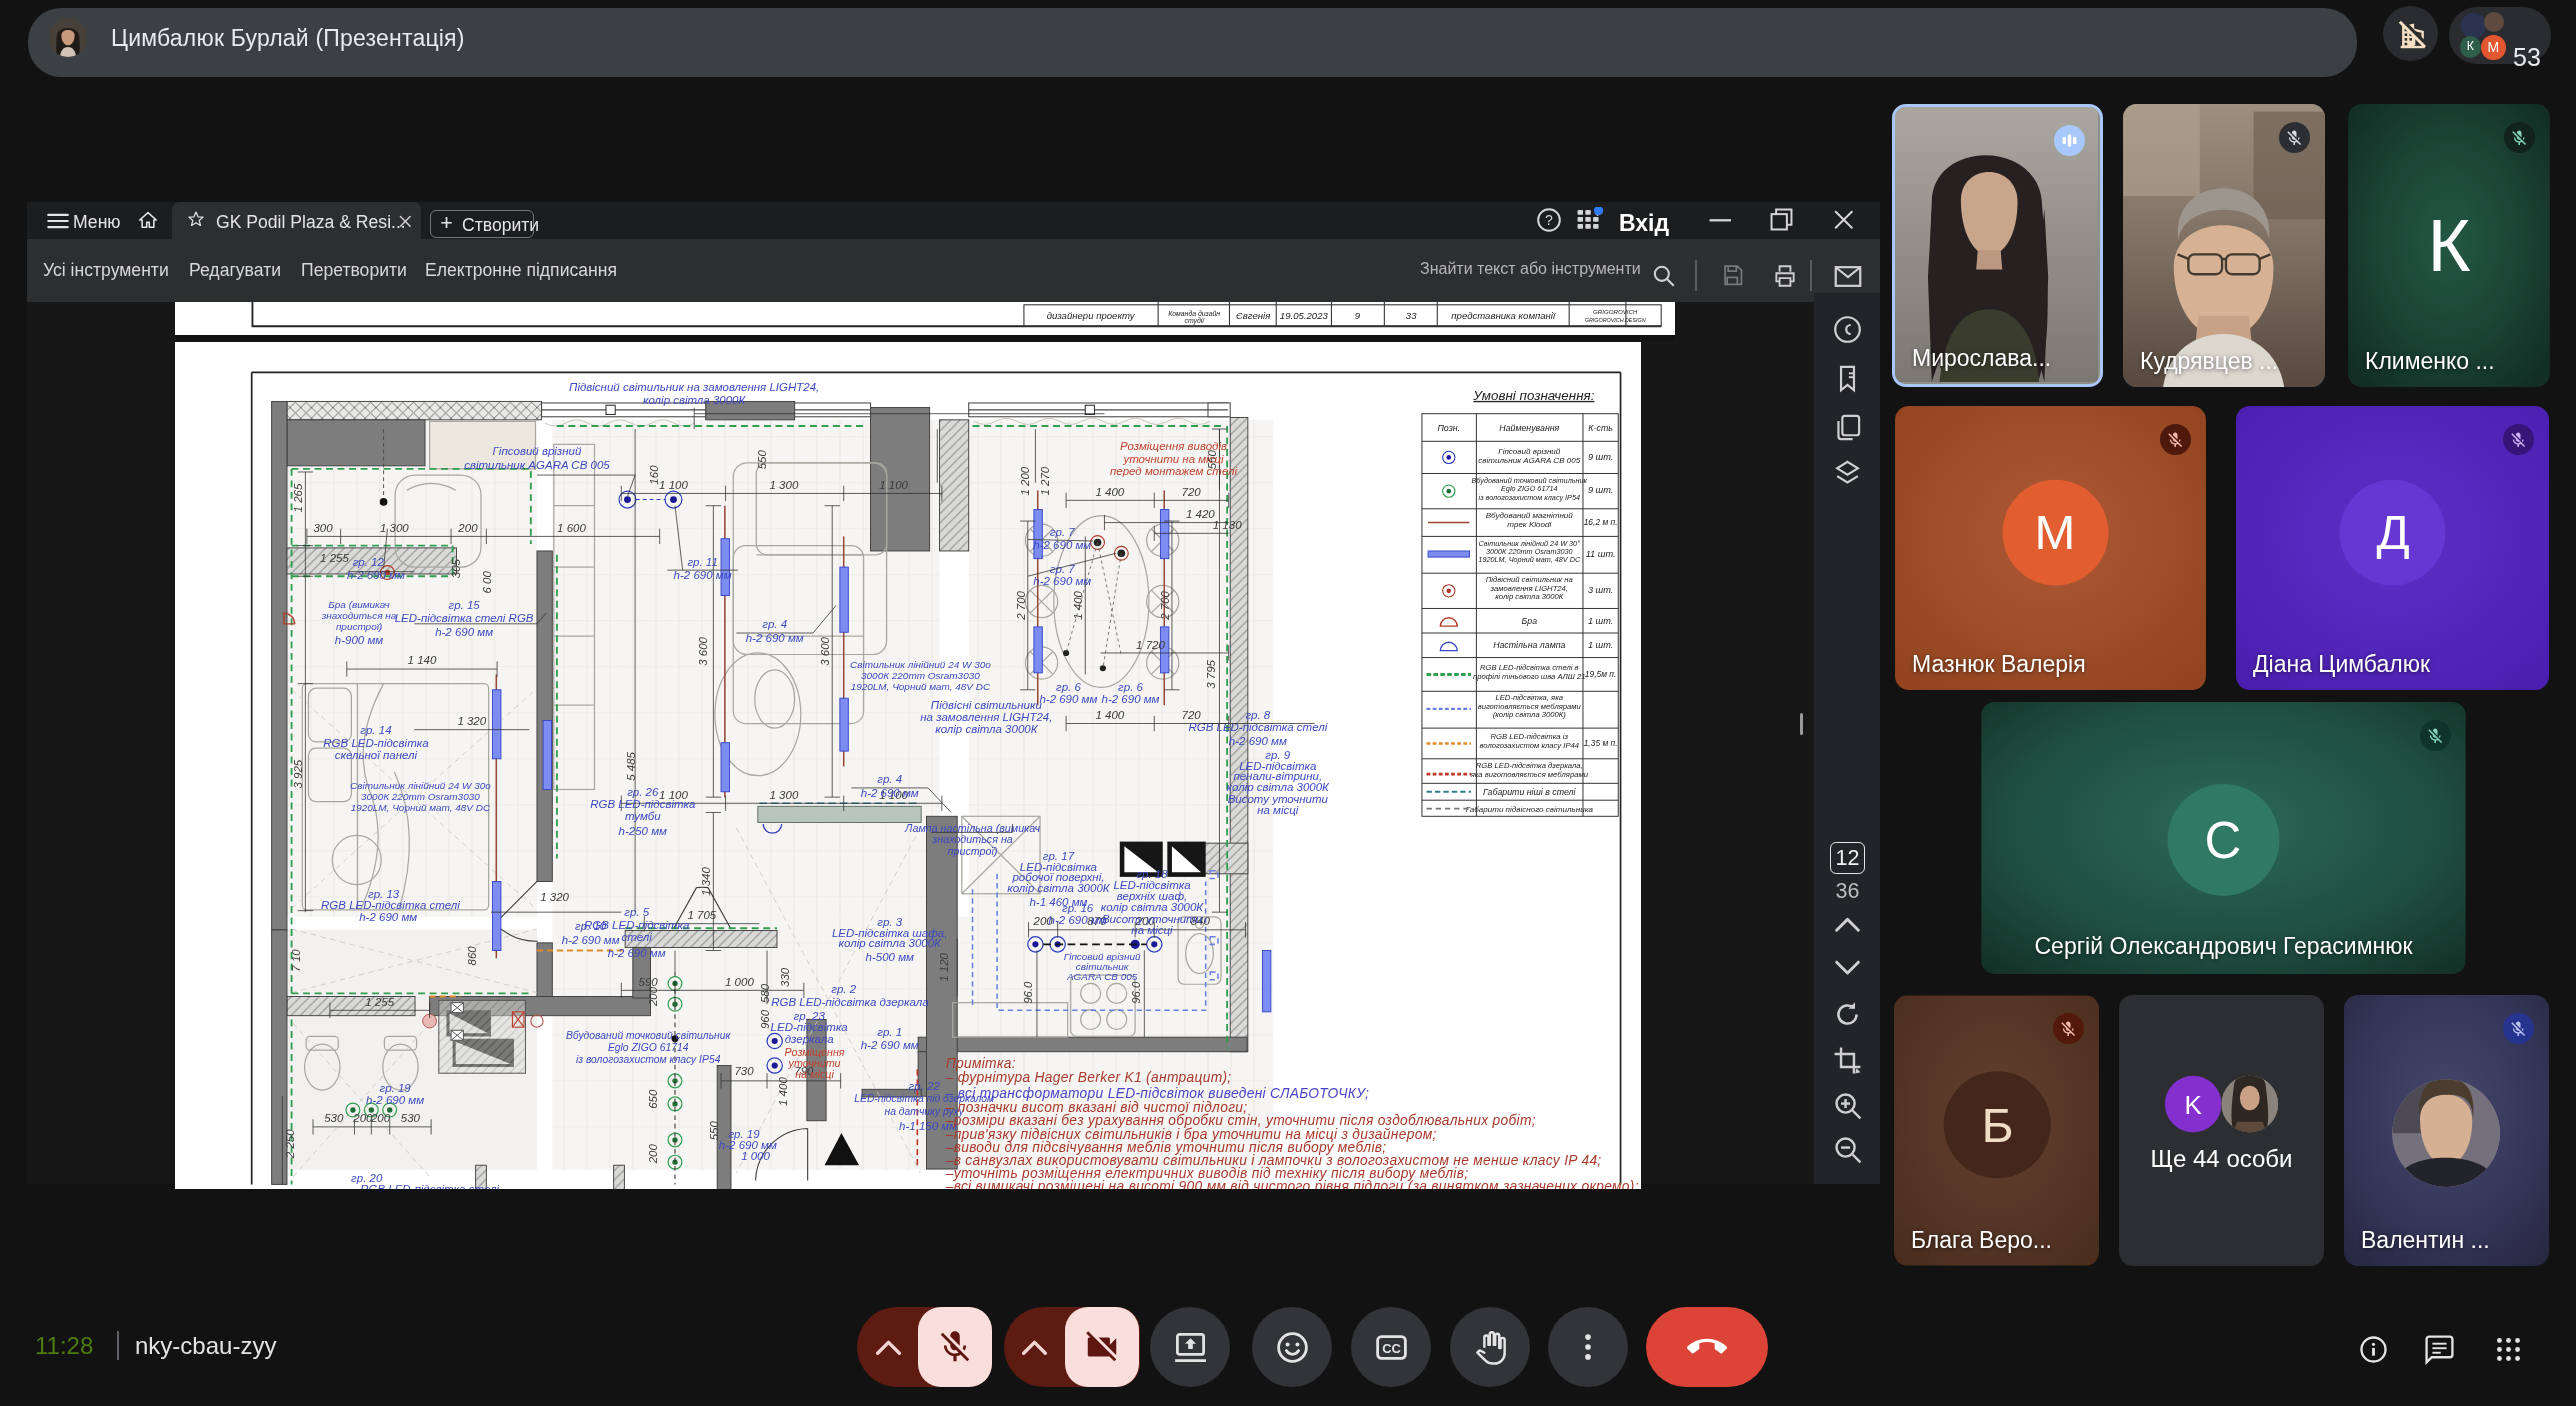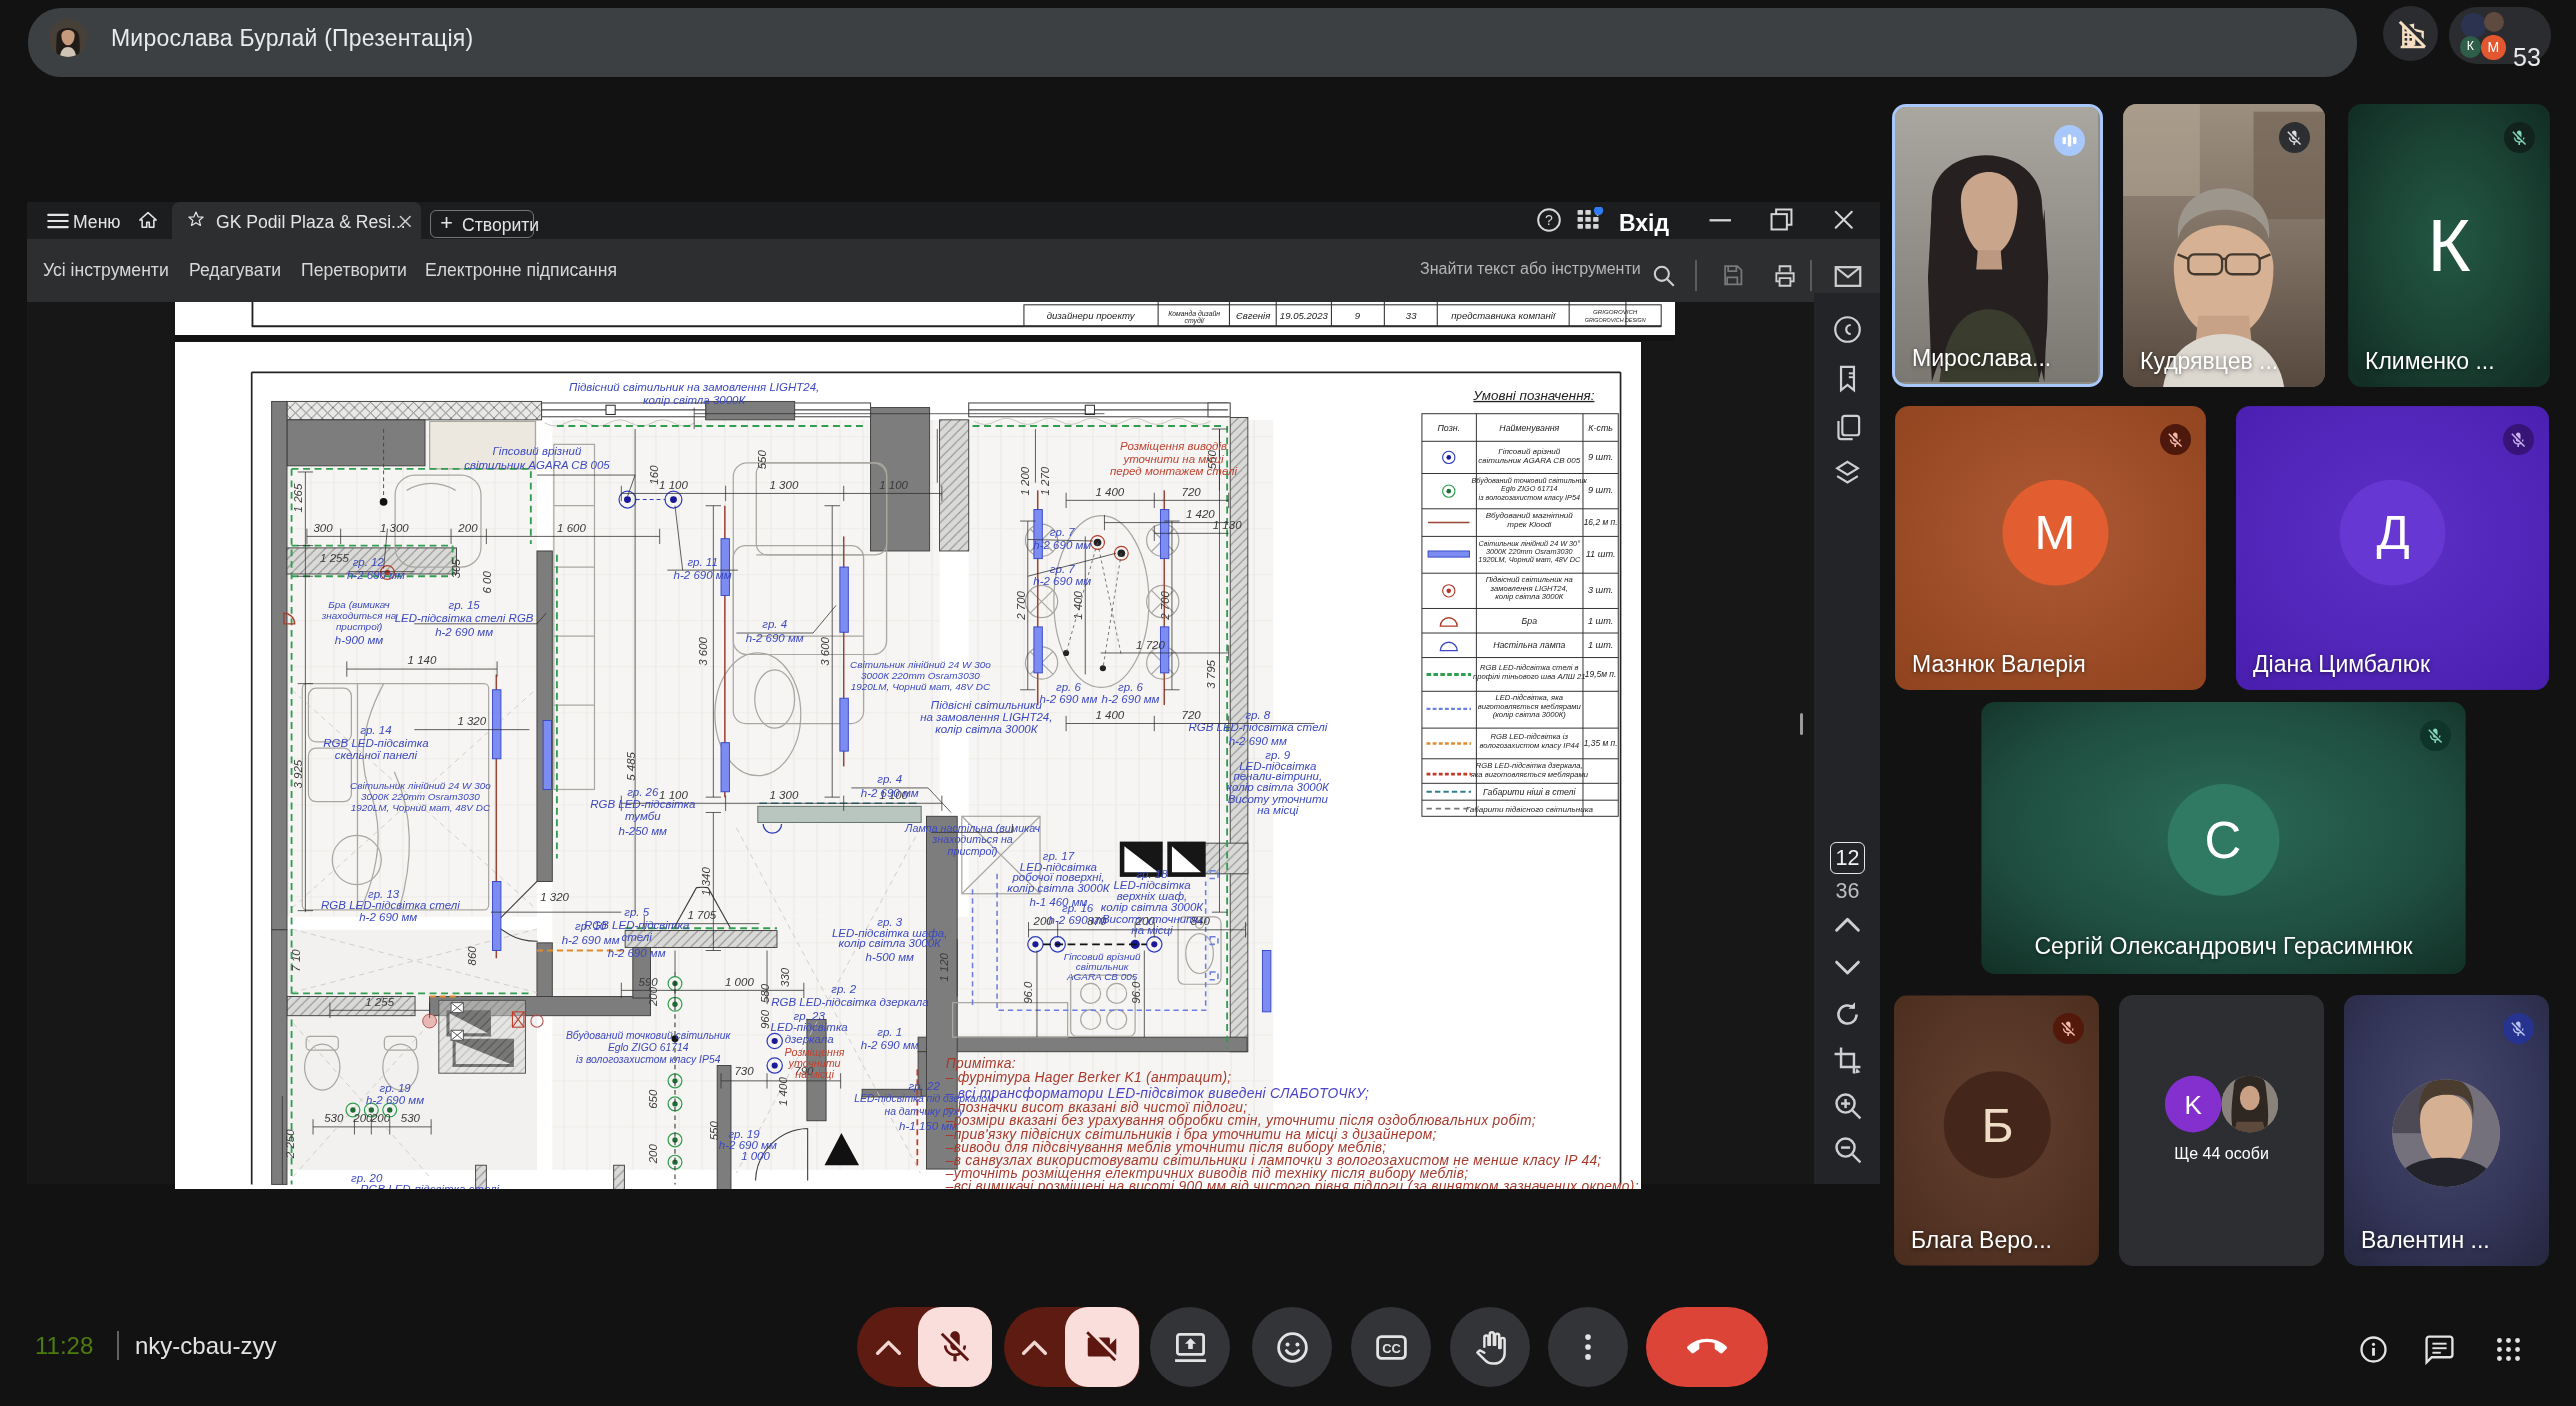--- a/index.html
+++ b/index.html
@@ -39,21 +39,21 @@
 
 <div class="abs" id="toppill"></div>
 <div class="abs" id="topavatar">
 <svg width="38" height="38" viewBox="0 0 49 49">
   <rect width="49" height="49" fill="#474039"></rect>
   <path d="M10 22 C10 8 39 8 39 23 C40 36 40 44 38 49 L11 49 C9 44 9 36 10 22z" fill="#211b18"></path>
   <path d="M16 21 C16 12 33 12 33 21 C33 29 29 34 24.5 34 C20 34 16 29 16 21z" fill="#c79a7e"></path>
   <path d="M14 49 C15 40 19 36 24.5 36 C30 36 34 40 35 49z" fill="#cfc4b6"></path>
 </svg>
 </div>
-<div class="abs" id="toptitle">Мирослава Бурлай (Презентація)</div>
+<div class="abs" id="toptitle">Цимбалюк Бурлай (Презентація)</div>
 <div class="abs" id="topbuild"></div>
 <svg class="abs" style="left:2395px;top:17px" width="34" height="34" viewBox="0 0 24 24">
   <path d="M5 21 V6.5 L13.5 4.5 V21 z" fill="#f6dfc2"></path>
   <path d="M13.5 20 V9 L19.5 10.5 V20" fill="none" stroke="#f6dfc2" stroke-width="1.7"></path>
   <line x1="4" y1="21.2" x2="21" y2="21.2" stroke="#f6dfc2" stroke-width="1.7"></line>
   <g fill="#2b2c2f">
     <rect x="6.8" y="8.3" width="1.8" height="1.8"></rect>
       <rect x="10.2" y="8.3" width="1.8" height="1.8"></rect>
     <rect x="6.8" y="11.6" width="1.8" height="1.8"></rect>
       <rect x="10.2" y="11.6" width="1.8" height="1.8"></rect>
@@ -1056,21 +1056,21 @@
     <clipPath id="c8">
         <circle cx="171" cy="142" r="37"></circle>
       </clipPath>
     <g clip-path="url(#c8)">
       <rect x="134" y="105" width="74" height="74" fill="#8a837c"></rect>
       <path d="M150 120 C150 96 192 96 192 120 C196 150 196 168 192 179 L150 179 C146 168 146 150 150 120z" fill="#2e2722"></path>
       <ellipse cx="171" cy="134" rx="13" ry="16" fill="#caa184"></ellipse>
       <path d="M150 179 l42 0 -4 -14 -34 0z" fill="#5d4a3c"></path>
     </g>
   </svg>
-  <div class="abs" style="left:0;top:150px;width:205px;text-align:center;color:#fff;font-size:16px;">Ще 44 особи</div>
+  <div class="abs" style="left:0;top:150px;width:205px;text-align:center;color:#fff;font-size:24px;">Ще 44 особи</div>
 </div>
 <div class="tile" id="t9" style="left:2344px;top:995px;width:205px;height:271px;">
   <svg width="205" height="271" viewBox="0 0 267 353" style="position:absolute;left:0;top:0">
     <rect width="267" height="353" fill="url(#gblue)"></rect>
     <circle cx="133" cy="180" r="70" fill="#8f8b95"></circle>
     <clipPath id="c9">
         <circle cx="133" cy="180" r="70"></circle>
       </clipPath>
     <g clip-path="url(#c9)">
       <rect x="63" y="110" width="140" height="140" fill="#75717c"></rect>

